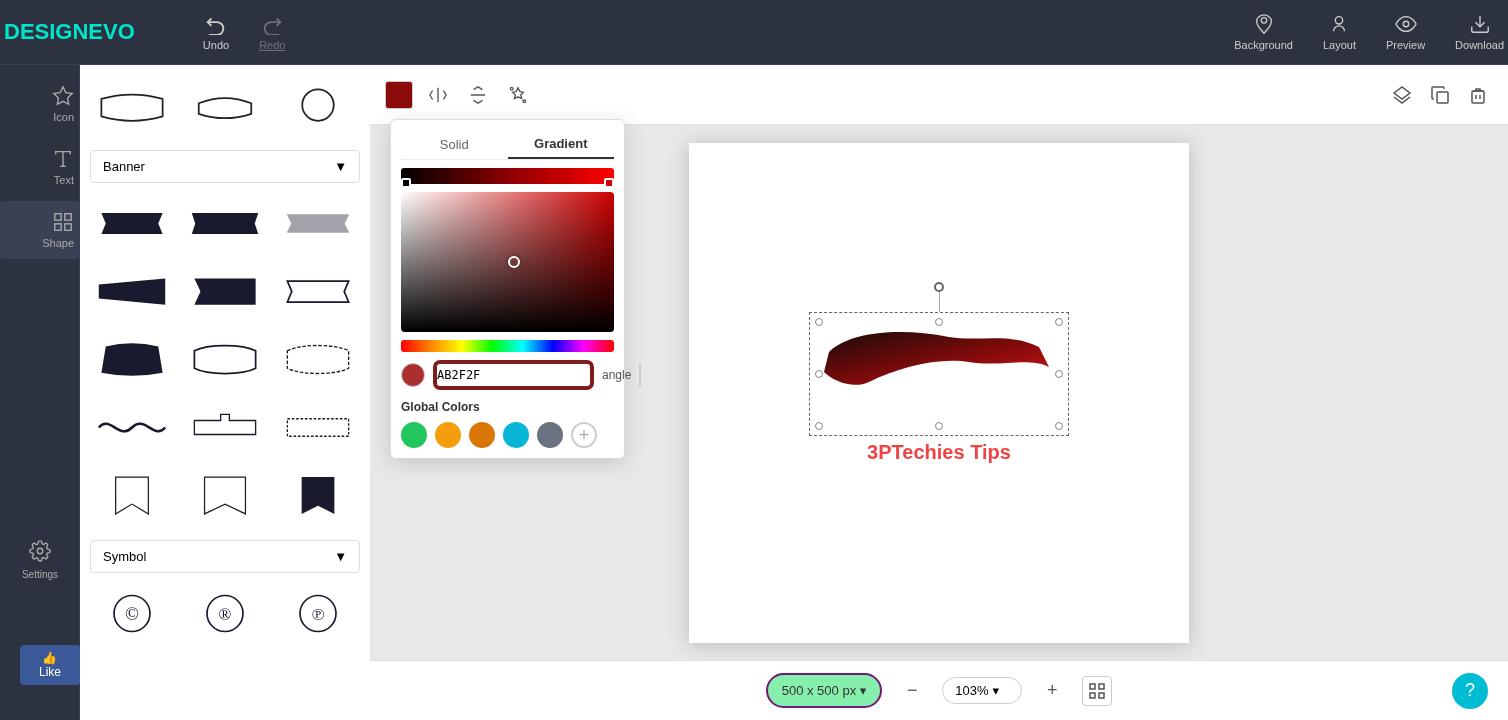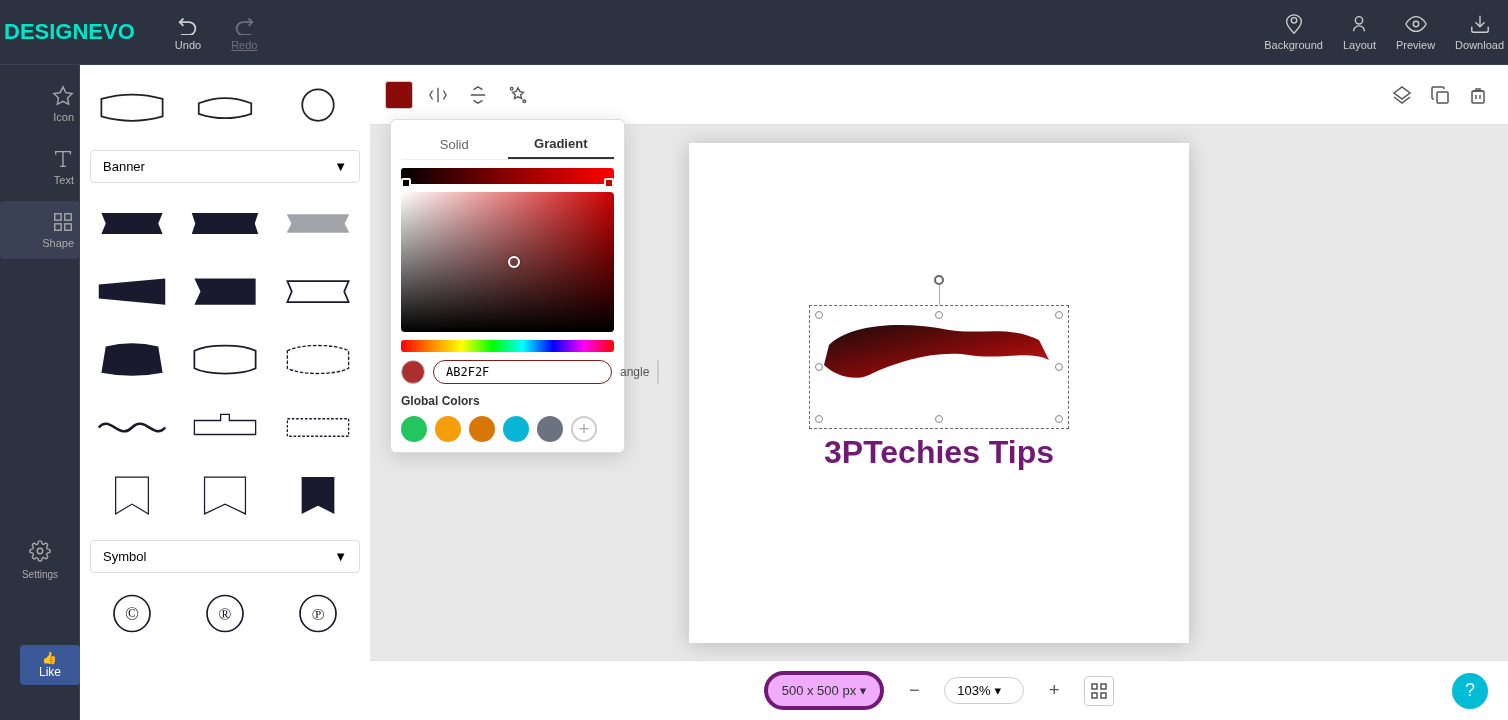--- a/index.html
+++ b/index.html
@@ -9,28 +9,28 @@
     .top-toolbar {
       position: absolute; top: 0; left: 0; right: 0; height: 65px;
       background: #2c3240; display: flex; align-items: center;
       padding: 0 4px; border-bottom: 1px solid #3a4155; z-index: 100;
     }
     .logo {
       font-size: 22px; font-weight: bold; color: #fff; margin-right: 40px;
       letter-spacing: 0;
     }
     .logo span { color: #00e5cc; }
-    .toolbar-actions { display: flex; gap: 30px; align-items: flex-end; }
+    .toolbar-actions { display: flex; gap: 30px; align-items: flex-end; margin-left: 28px; }
     .toolbar-btn {
       display: flex; flex-direction: column; align-items: center; gap: 4px;
       color: #ccc; font-size: 11px; cursor: pointer; background: none; border: none;
     }
     .toolbar-btn svg { width: 22px; height: 22px; }
     .toolbar-btn.disabled { opacity: 0.4; text-decoration: underline; }
-    .toolbar-right { margin-left: auto; display: flex; gap: 20px; align-items: center; }
+    .toolbar-right { margin-left: auto; display: flex; gap: 30px; align-items: center; }
     .toolbar-right .toolbar-btn { color: #ccc; font-size: 11px; }
 
     
     .left-sidebar {
       position: absolute; top: 65px; left: 0; width: 80px; height: calc(100% - 65px);
       background: #2c3240; display: flex; flex-direction: column; align-items: center;
       padding-top: 10px; gap: 5px; border-right: 1px solid #3a4155; z-index: 90;
     }
     .sidebar-item {
       display: flex; flex-direction: column; align-items: flex-end; gap: 4px;
@@ -106,33 +106,33 @@
     }
     .selection-box {
       position: absolute; border: 1.5px dashed #666;
       top: -10px; left: -10px; right: -10px; bottom: -10px;
     }
     .handle {
       position: absolute; width: 8px; height: 8px; background: #fff;
       border: 1.5px solid #888; border-radius: 50%;
     }
     .canvas-text {
-      font-family: 'Arial Black', Arial, sans-serif; font-size: 32px;
-      font-weight: 900; color: #701a75; margin-top: 15px; letter-spacing: 0;
+      font-family: 'Arial Black', Arial, sans-serif; font-size: 20px;
+      font-weight: 900; color: #ef4444; margin-top: 15px; letter-spacing: 0;
     }
 
     
     .bottom-bar {
       position: absolute; bottom: 0; left: 370px; right: 0; height: 60px;
       background: #fff; border-top: 1px solid #e0e0e0; display: flex;
       align-items: center; justify-content: center; gap: 15px; z-index: 70;
     }
     .canvas-size-btn {
-      padding: 8px 14px; border: 4px solid #701a75; border-radius: 20px;
-      background: #f0abfc; font-size: 13px; cursor: pointer; color: #333;
+      padding: 8px 14px; border: 2px solid #701a75; border-radius: 20px;
+      background: #86efac; font-size: 13px; cursor: pointer; color: #333;
     }
     .zoom-btn {
       width: 30px; height: 30px; display: flex; align-items: center;
       justify-content: center; cursor: pointer; font-size: 18px; color: #555;
       border: none; background: none;
     }
     .zoom-display {
       padding: 5px 12px; border: 1px solid #ccc; border-radius: 20px;
       font-size: 13px; min-width: 80px; text-align: center;
       display: flex; align-items: center; gap: 4px; cursor: pointer;
@@ -198,21 +198,21 @@
       cursor: pointer;
     }
     .color-input-row {
       display: flex; align-items: center; gap: 8px; margin-bottom: 10px;
     }
     .color-preview-circle {
       width: 24px; height: 24px; border-radius: 50%; background: #ab2f2f;
       border: 1px solid #ccc; flex-shrink: 0;
     }
     .hex-input {
-      flex: 1; padding: 4px 12px; border: 1px solid #7f1d1d; border-radius: 12px;
+      flex: 1; padding: 4px 0; border: 4px solid #7f1d1d; border-radius: 7px;
       font-size: 12px; font-family: monospace;
     }
     .angle-label { font-size: 12px; color: #555; }
     .angle-input-wrap { display: flex; align-items: center; border: 1px solid #ccc; border-radius: 4px; overflow: hidden; }
     .angle-input { width: 40px; padding: 4px 6px; border: none; font-size: 12px; text-align: center; }
     .global-colors-label { font-size: 12px; color: #333; margin-bottom: 8px; font-weight: bold; }
     .global-colors-row { display: flex; gap: 8px; align-items: center; }
     .global-color-dot {
       width: 26px; height: 26px; border-radius: 50%; cursor: pointer;
     }

